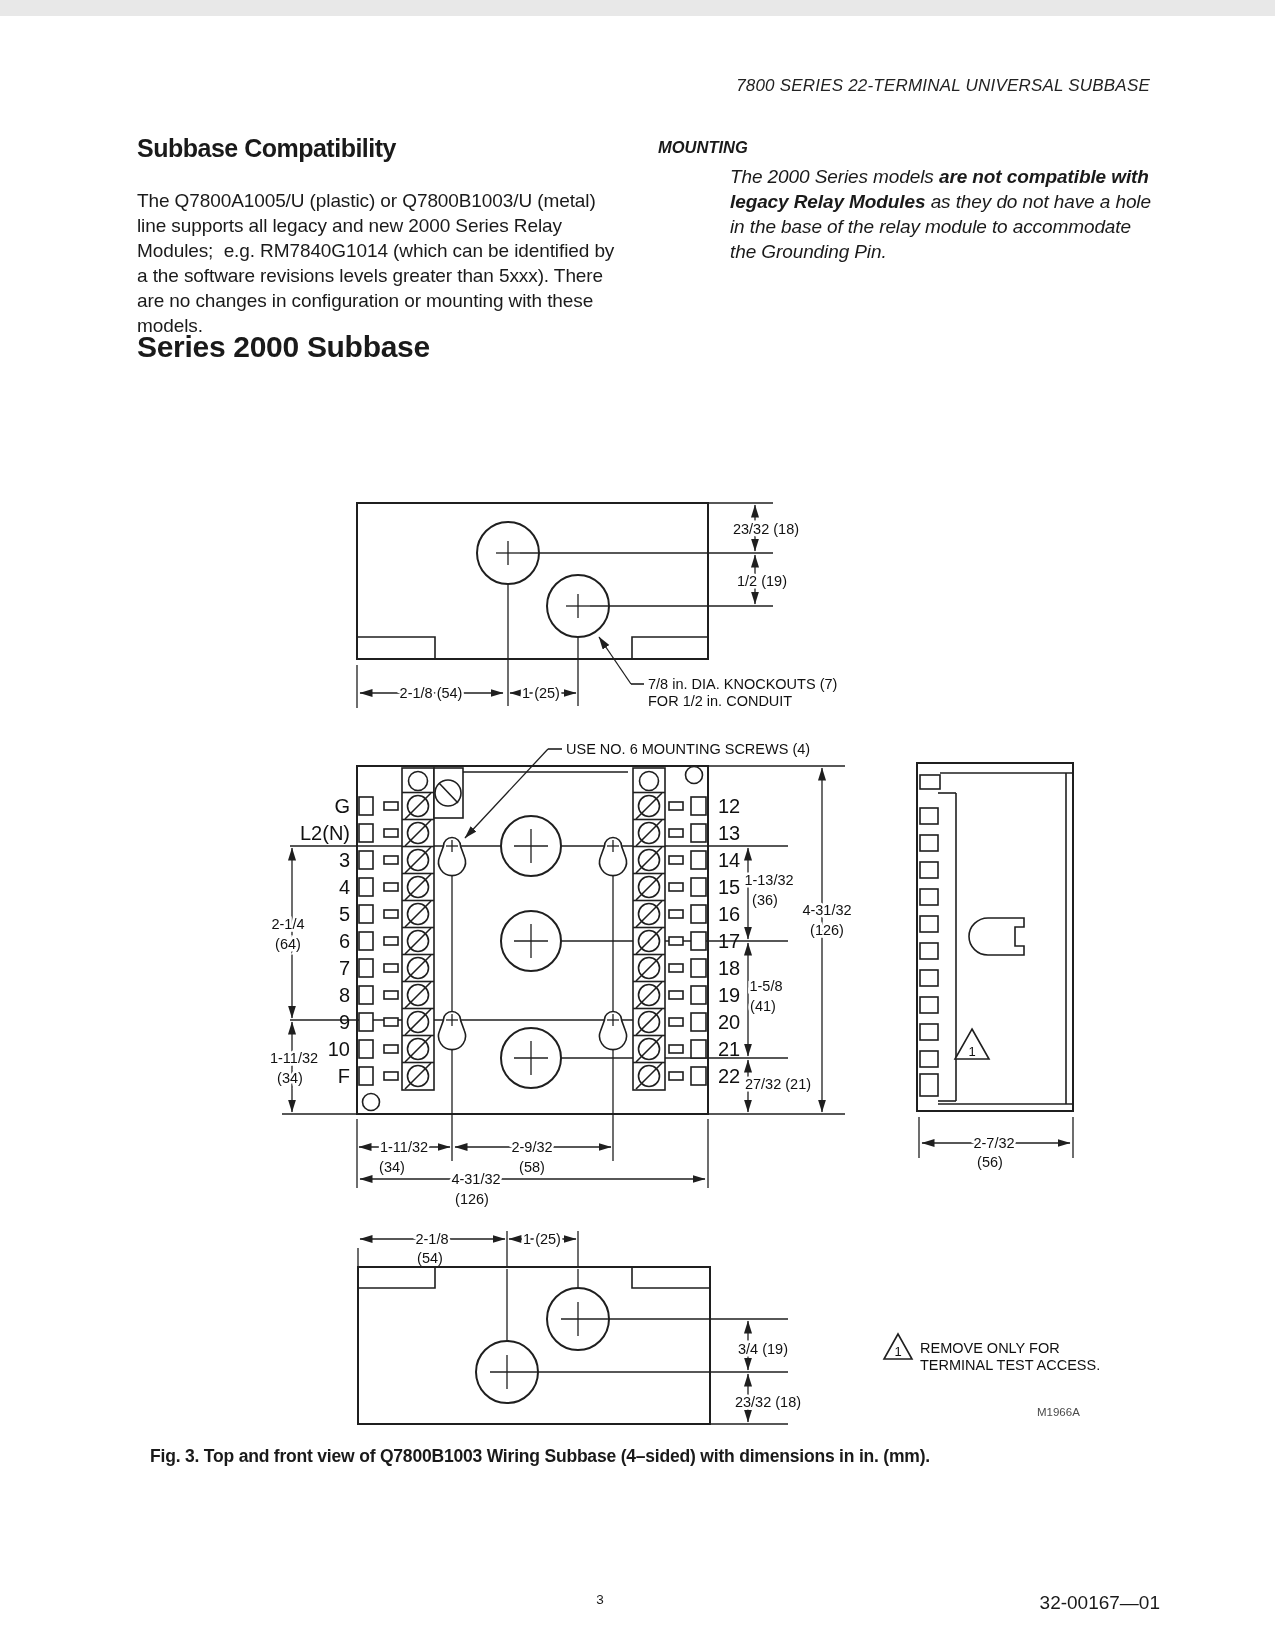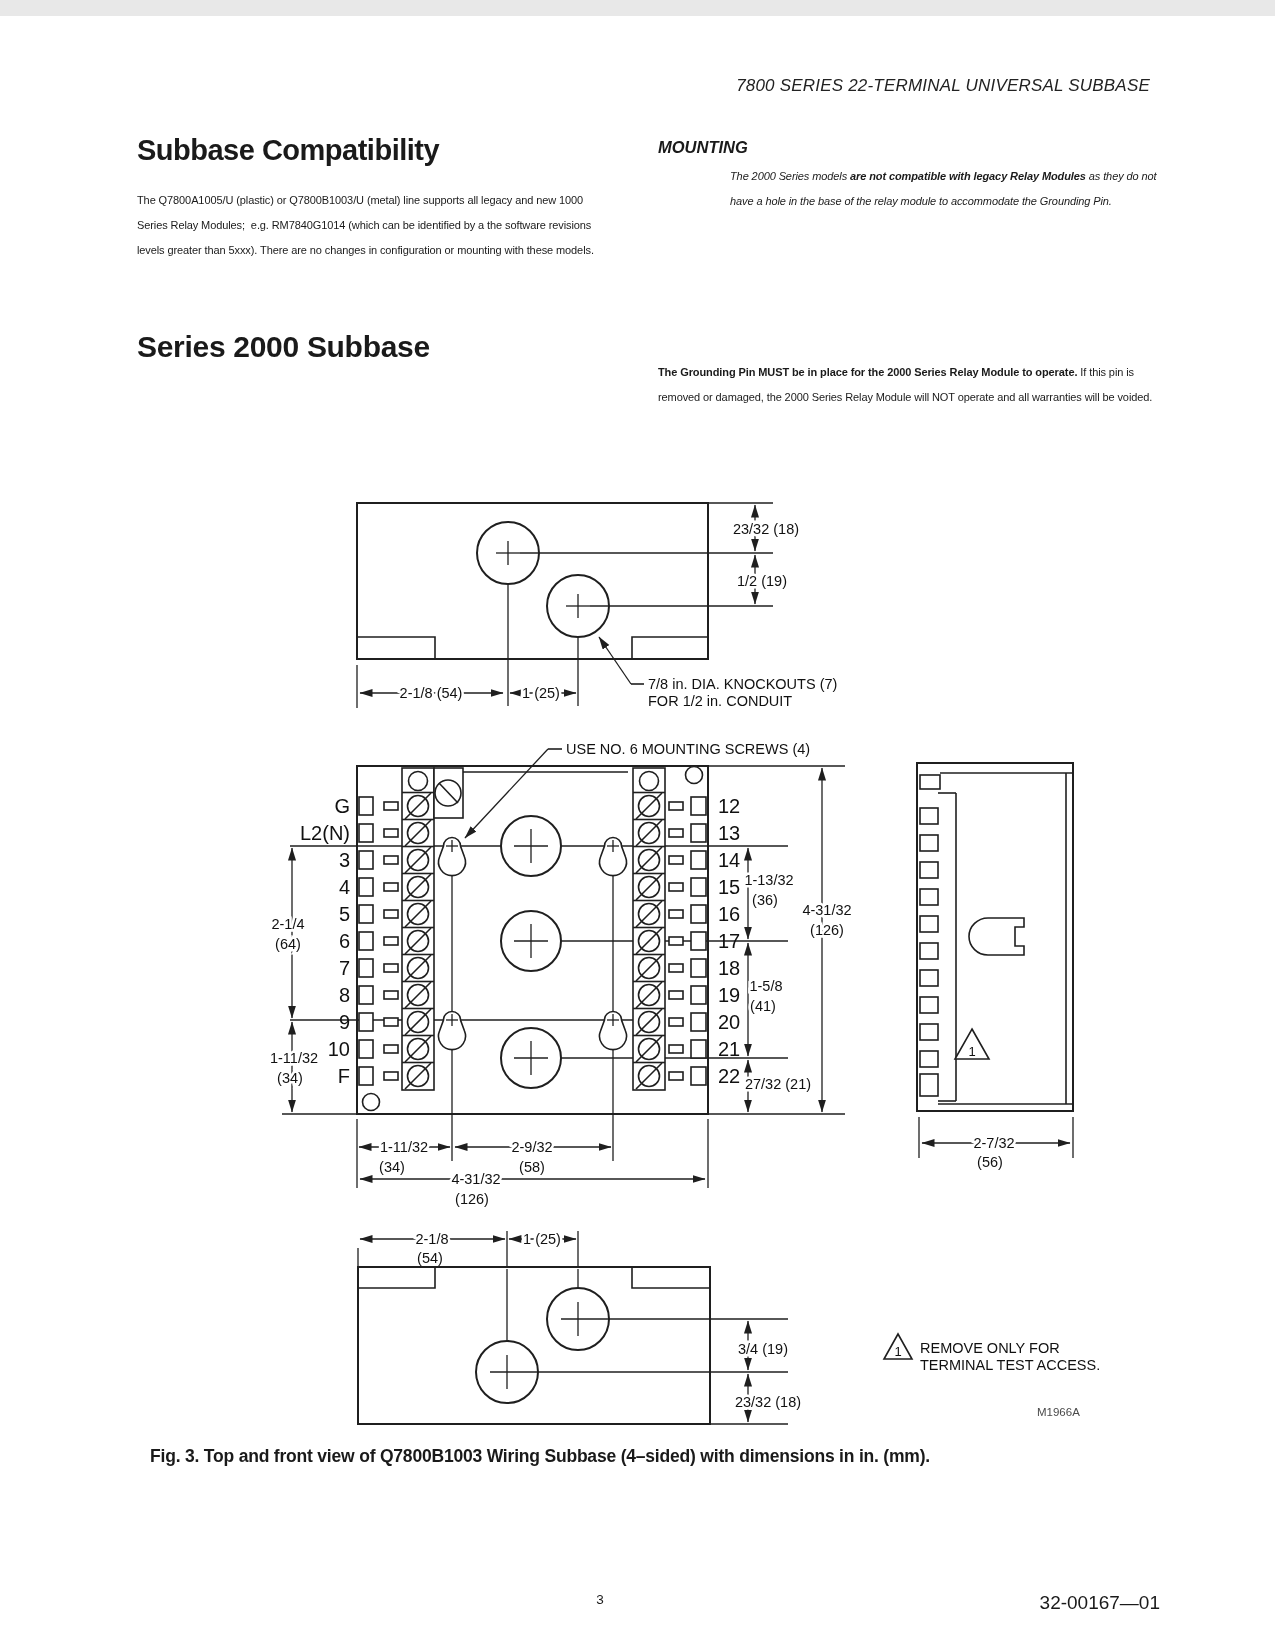--- a/index.html
+++ b/index.html
@@ -11,29 +11,29 @@
     color:#1a1a1a;
     overflow:hidden;
     margin:16px auto;
   }
   .hdr{
     position:absolute;top:60px;right:125px;
     font-style:italic;font-size:17px;letter-spacing:0.2px;color:#222;
   }
   .h1{
     position:absolute;left:137px;top:118px;
-    font-size:29px;font-weight:bold;letter-spacing:-0.5px;
+    font-size:25px;font-weight:bold;letter-spacing:-0.5px;
   }
   .h2{
     position:absolute;left:137px;top:314px;
     font-size:30px;font-weight:bold;letter-spacing:-0.3px;
   }
   .para{
     position:absolute;
-    font-size:11px;line-height:25px;letter-spacing:-0.1px;
+    font-size:19px;line-height:25px;letter-spacing:-0.1px;
     white-space:pre-wrap;
   }
   .imp{
     position:absolute;left:658px;top:122px;
     font-size:16.5px;font-weight:bold;font-style:italic;
   }
   .i{font-style:italic;}
   .bi{font-style:italic;font-weight:bold;}
   .b{font-weight:bold;}
   .caption{
@@ -73,29 +73,28 @@
   }
 </style>
 </head>
 <body>
 
 <div class="page">
 
   <div class="hdr">7800 SERIES 22-TERMINAL UNIVERSAL SUBBASE</div>
 
   <div class="h1">Subbase Compatibility</div>
-  <div class="para" style="left:137px;top:172px;width:478px;">The Q7800A1005/U (plastic) or Q7800B1003/U (metal) line supports all legacy and new 1000 Series Relay Modules;  e.g. RM7840G1014 (which can be identified by a the software revisions levels greater than 5xxx). There are no changes in configuration or mounting with these models.</div>
+  <div class="para" style="left:137px;top:172px;width:478px;">The Q7800A1005/U (plastic) or Q7800B1003/U (metal) line supports all legacy and new 2000 Series Relay Modules;  e.g. RM7840G1014 (which can be identified by a the software revisions levels greater than 5xxx). There are no changes in configuration or mounting with these models.</div>
 
   <div class="h2">Series 2000 Subbase</div>
 
   <div class="imp">MOUNTING</div>
   <div class="para" style="left:730px;top:148px;width:428px;"><span class="i">The 2000 Series models </span><span class="bi">are not compatible with legacy Relay Modules</span><span class="i"> as they do not have a hole in the base of the relay module to accommodate the Grounding Pin.</span></div>
 
 
-  <div class="para" style="left:658px;top:344px;width:496px;"><span class="b">The Grounding Pin MUST be in place for the 2000 Series Relay Module to operate.</span><span> If this pin is removed or damaged, the 2000 Series Relay Module will NOT operate and all warranties will be voided.</span></div>
 
   <svg class="fig" width="910" height="970" viewBox="250 450 910 970">
     <defs>
       <marker id="ah" markerUnits="userSpaceOnUse" markerWidth="14" markerHeight="10" refX="12.5" refY="4" orient="auto-start-reverse">
         <path d="M0,0 L13,4 L0,8 Z" fill="#1f1f1f"></path>
       </marker>
     </defs>
 
     <g>
       <rect class="shape" x="357" y="487" width="351" height="156"></rect>

